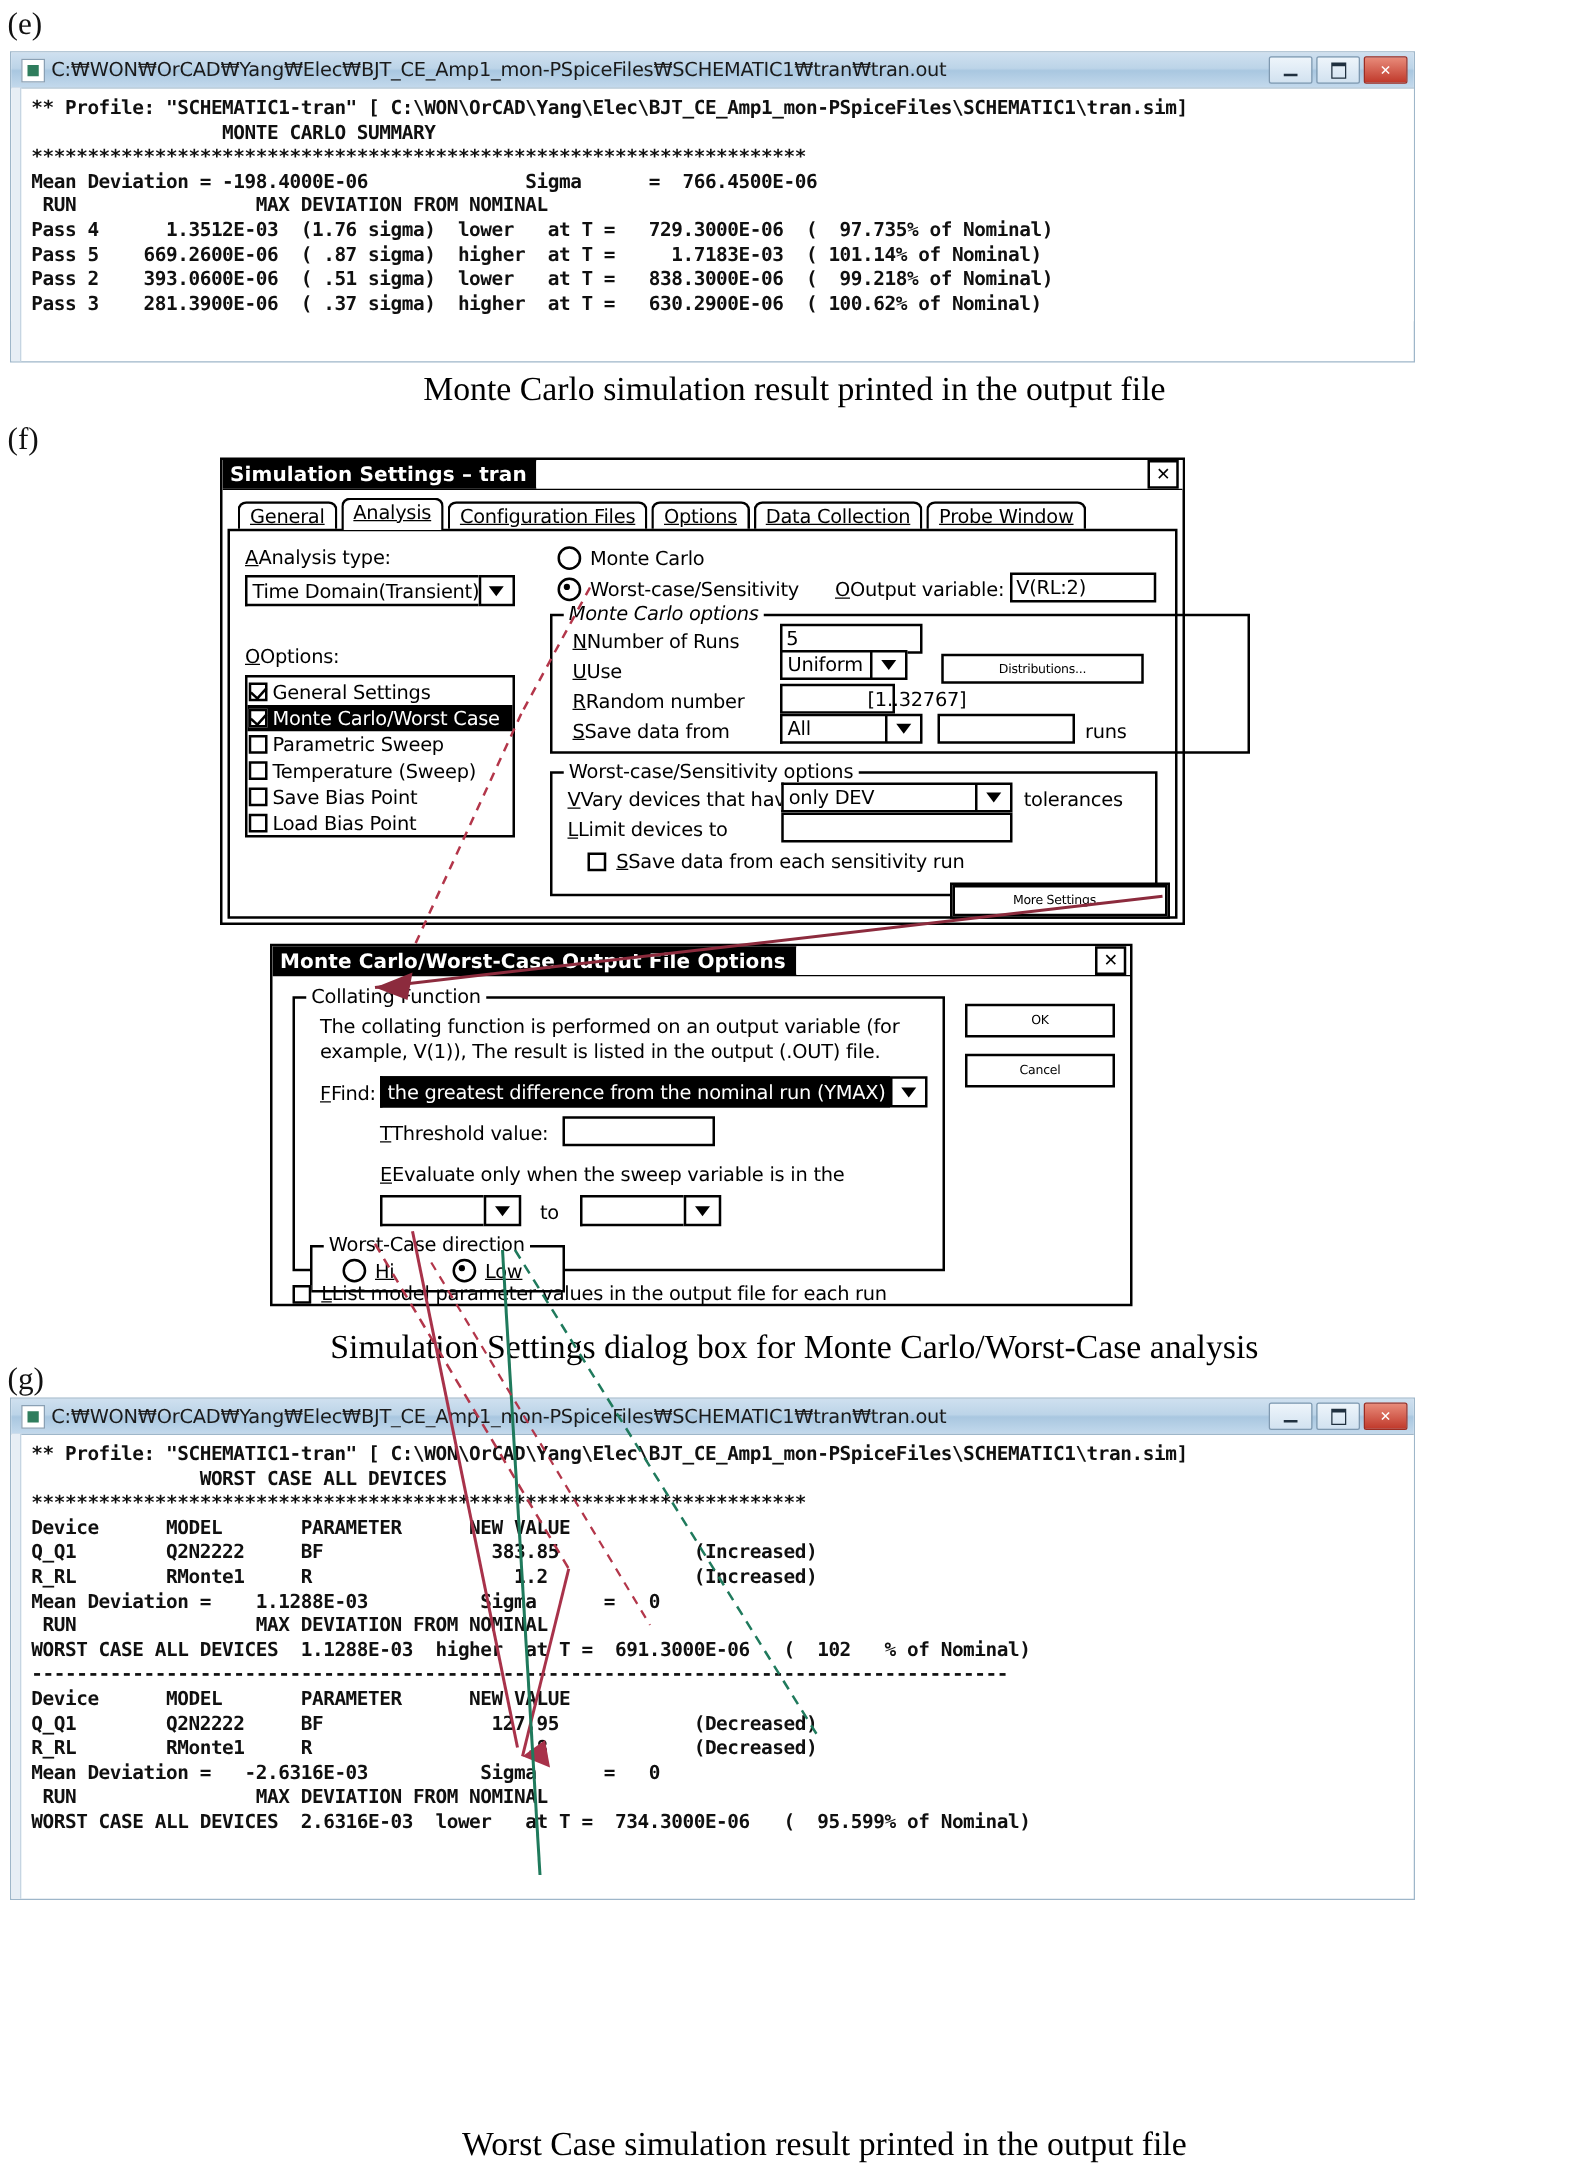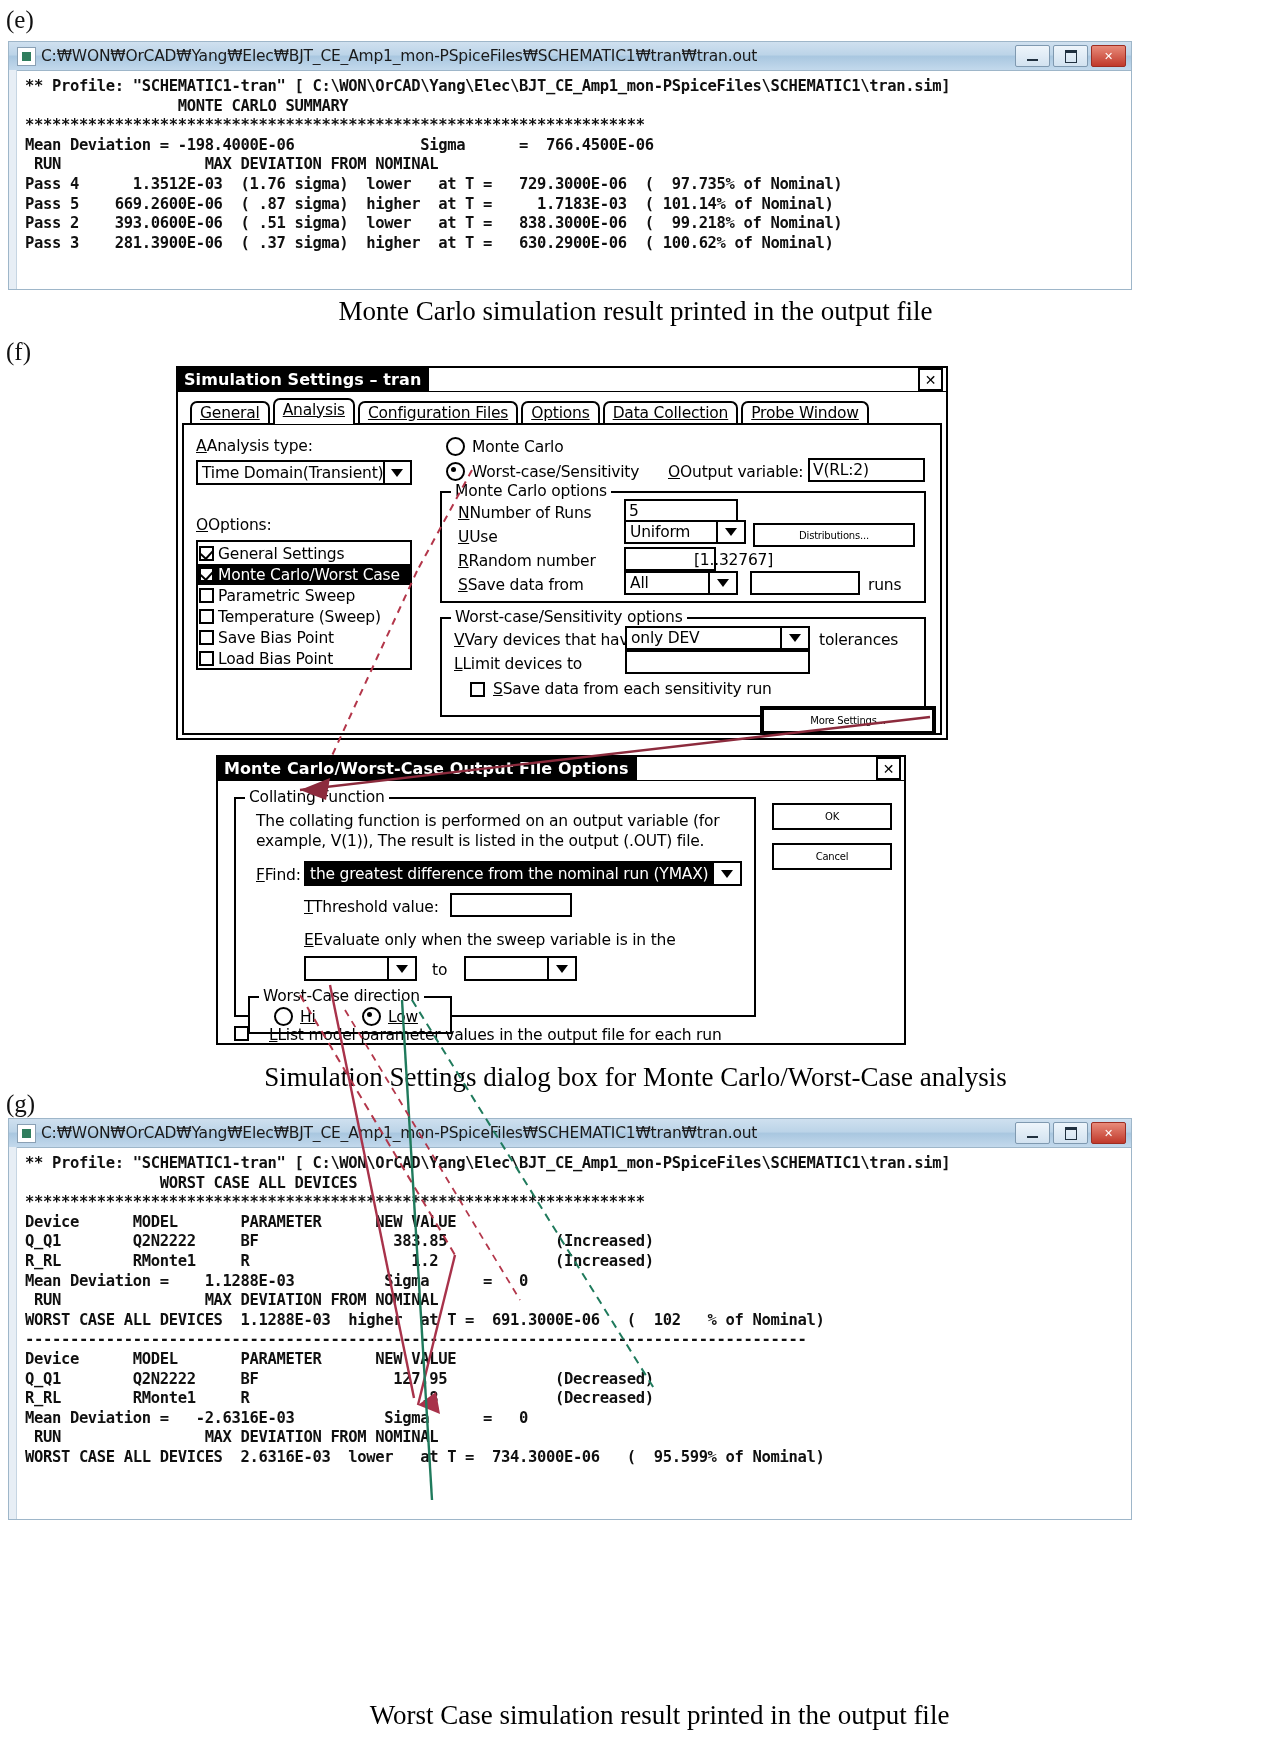--- a/index.html
+++ b/index.html
@@ -197,34 +197,34 @@
         <span>Worst-case/Sensitivity</span>
       </div>
 
       <div class="lbl" style="left:490px;top:71px;">
         <span class="u">O</span><span>Output variable:</span>
       </div>
       <div class="fld" style="position:absolute;left:630px;top:66px;width:117px;height:24px;">
         <span>V(RL:2)</span>
       </div>
 
-      <div class="grp" style="left:262px;top:99px;width:486px;height:112px;">
+      <div class="grp" style="left:262px;top:99px;width:560px;height:112px;font-style:italic;">
         <div class="glabel">Monte Carlo options</div>
       </div>
       <div class="lbl" style="left:280px;top:112px;">
         <span class="u">N</span><span>Number of Runs</span>
       </div>
       <div class="fld" style="position:absolute;left:446px;top:107px;width:114px;height:24px;">
         <span>5</span>
       </div>
 
       <div class="lbl" style="left:280px;top:136px;">
         <span class="u">U</span><span>Use</span>
       </div>
-      <div class="combo" style="position:absolute;left:446px;top:128px;width:122px;height:24px;">
+      <div class="combo" style="position:absolute;left:446px;top:128px;width:102px;height:24px;">
         <div class="cval">Uniform</div>
         <div class="carrow">
             <span class="arrow-d"></span>
           </div>
       </div>
       <div class="btn95" style="position:absolute;left:575px;top:131px;width:162px;height:24px;">Distributions...</div>
 
       <div class="lbl" style="left:280px;top:160px;">
         <span class="u">R</span><span>Random number</span>
       </div>
@@ -337,21 +337,21 @@
         <span><span class="u">Hi</span></span>
       </div>
       <div class="radio" style="position:absolute;left:144px;top:226px;">
         <span class="rdot on"></span>
         <span><span class="u">Low</span></span>
       </div>
 
       <div class="btn95" style="position:absolute;left:554px;top:22px;width:120px;height:27px;">OK</div>
       <div class="btn95" style="position:absolute;left:554px;top:62px;width:120px;height:27px;">Cancel</div>
 
-      <div style="position:absolute;left:16px;top:245px;display:flex;gap:20px;">
+      <div style="position:absolute;left:16px;top:245px;display:flex;align-items:center;gap:8px;">
         <span class="chk"></span>
         <span class="lbl" style="position:static;">
           <span class="u">L</span><span>List model parameter values in the output file for each run</span>
         </span>
       </div>
     </div>
   </div>
 
   <div class="caption" style="left:0;top:1062px;width:1271px;">Simulation Settings dialog box for Monte Carlo/Worst-Case analysis</div>
 

